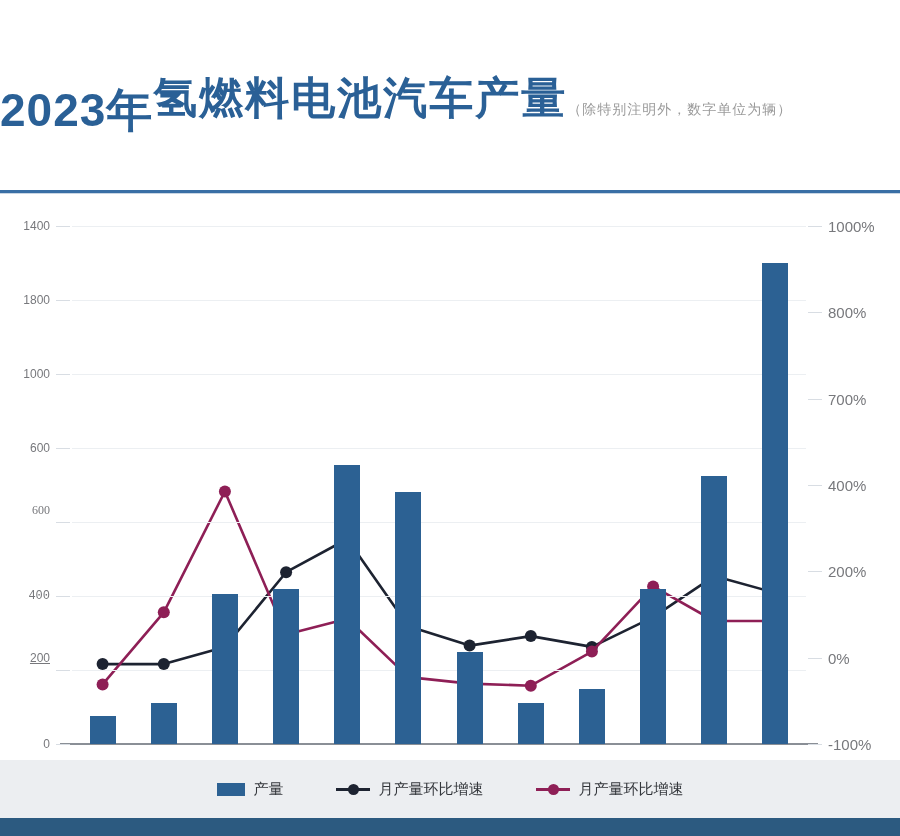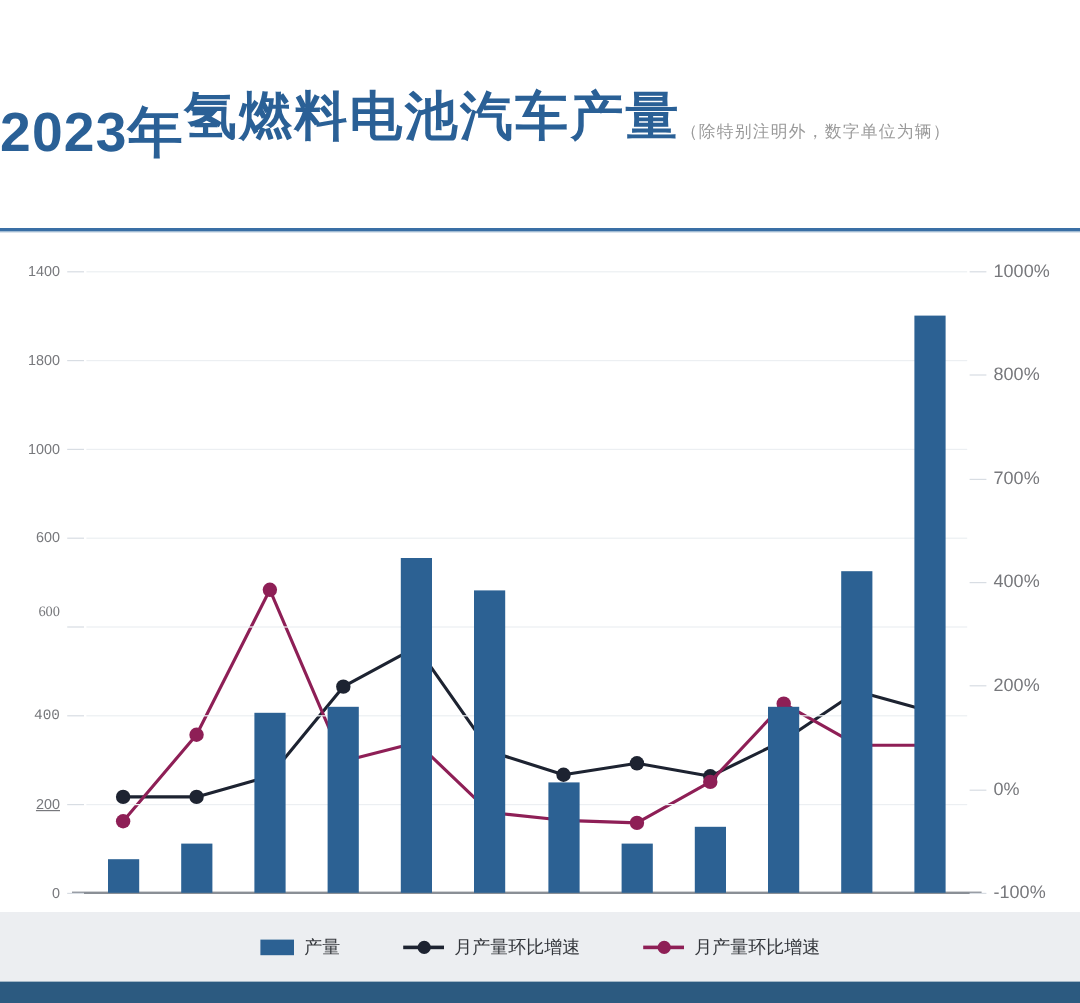--- a/index.html
+++ b/index.html
@@ -187,21 +187,21 @@
         </circle>
         <circle cx="703.4" cy="395.0" r="6" fill="#8e1f56">
           <title>12月 85%</title>
         </circle>
       </svg>
     <div class="axis-baseline"></div>
   <div class="tick-stub-l" style="top: 518px;"></div>
       <div class="ytick-left" style="top: 518px;">0</div>
       <div class="gridline" style="top: 444px;"></div>
       <div class="tick-stub-l" style="top: 444px;"></div>
-      <div class="ytick-left" style="top: 444px; text-decoration: underline;">200</div>
+      <div class="ytick-left" style="top: 432px; text-decoration: underline;">200</div>
       <div class="gridline" style="top: 370px;"></div>
       <div class="tick-stub-l" style="top: 370px;"></div>
       <div class="ytick-left" style="top: 370px; font-family: Liberation Mono, monospace;">400</div>
       <div class="gridline" style="top: 296px;"></div>
       <div class="tick-stub-l" style="top: 296px;"></div>
       <div class="ytick-left" style="top: 284px; font-family: Liberation Serif, serif;">600</div>
       <div class="gridline" style="top: 222px;"></div>
       <div class="tick-stub-l" style="top: 222px;"></div>
       <div class="ytick-left" style="top: 222px;">600</div>
       <div class="gridline" style="top: 148px;"></div>

